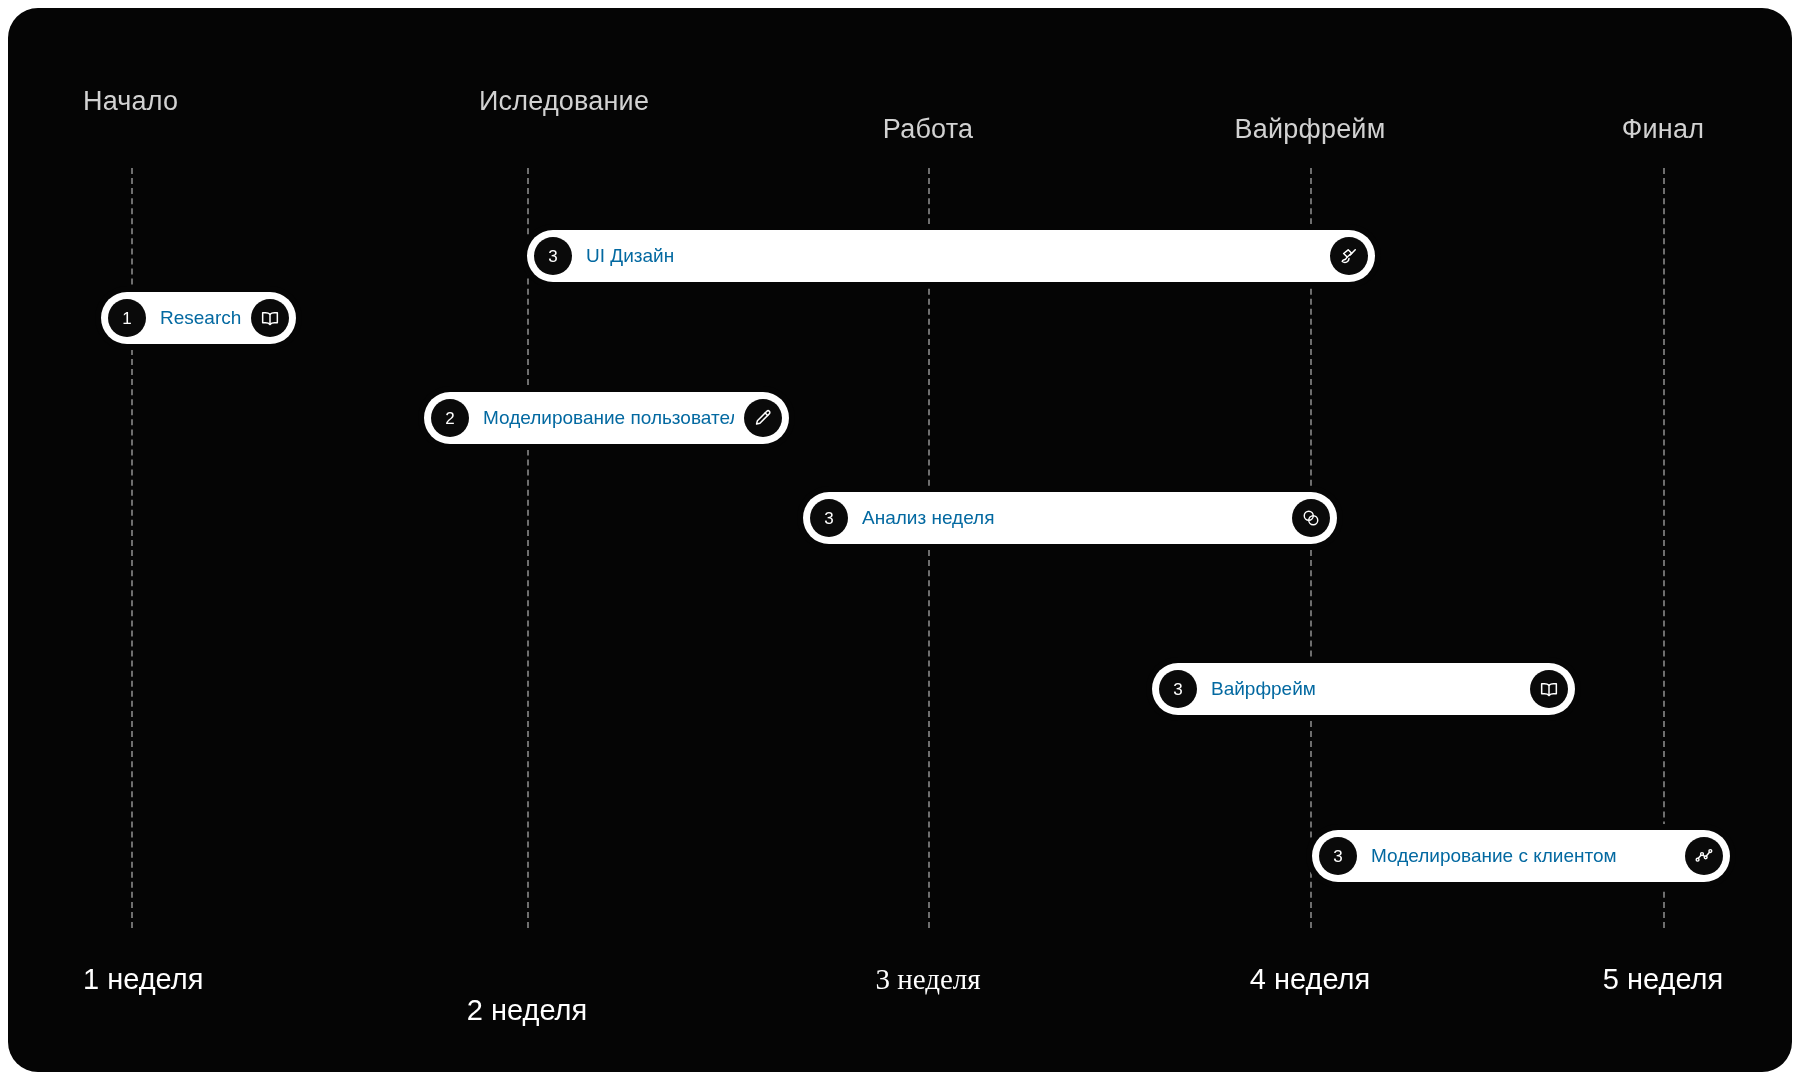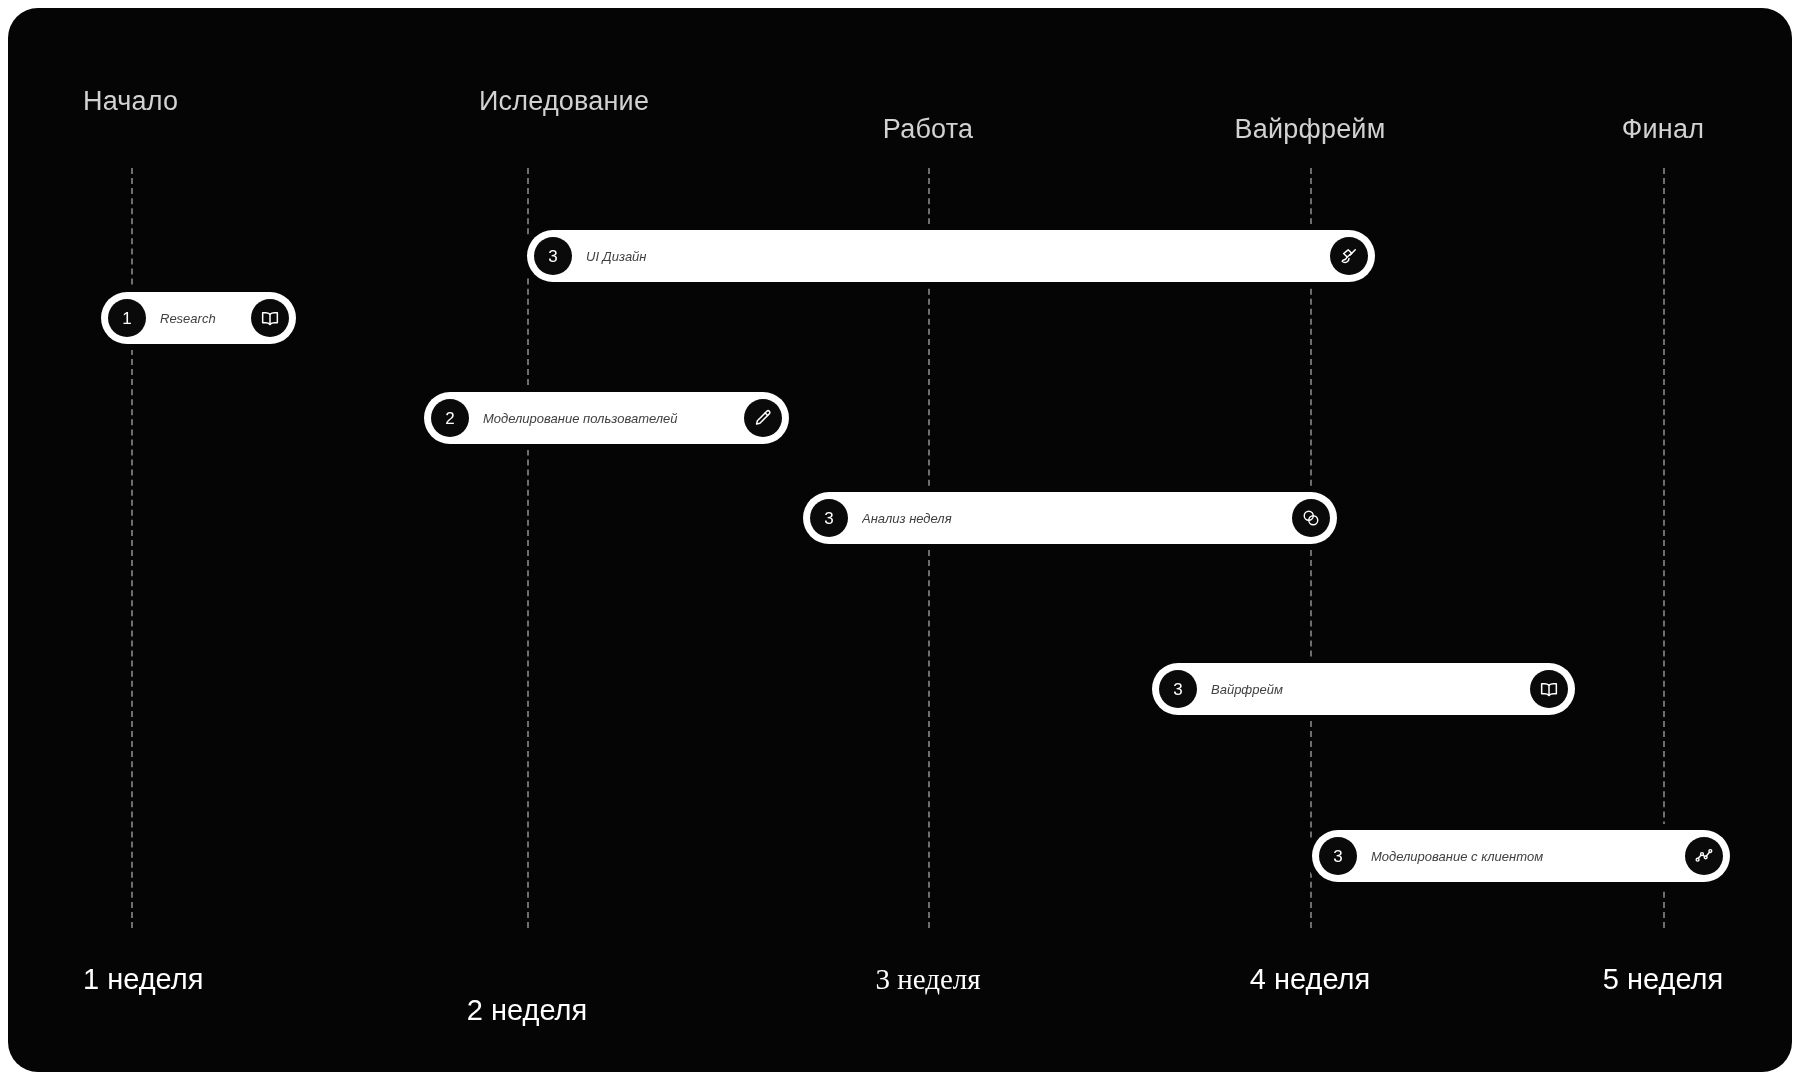--- a/index.html
+++ b/index.html
@@ -71,25 +71,24 @@
     border-radius:50%;
     background:#0a0a0a;
     color:#ffffff;
     font-size:17px;
     display:flex;align-items:center;justify-content:center;
     line-height:1;
   }
   .task-label{
     flex:1 1 auto;
     margin-left:14px;
-    font-size:13px;
-    color:#404040;
+    font-size:19px;
+    color:#0369a1;
     white-space:nowrap;
     overflow:hidden;
-    font-style:italic;
   }
   .task-icon{
     flex:0 0 auto;
     width:38px;height:38px;
     border-radius:50%;
     background:#0a0a0a;
     display:flex;align-items:center;justify-content:center;
     margin-left:10px;
   }
   .task-icon svg{display:block;}

